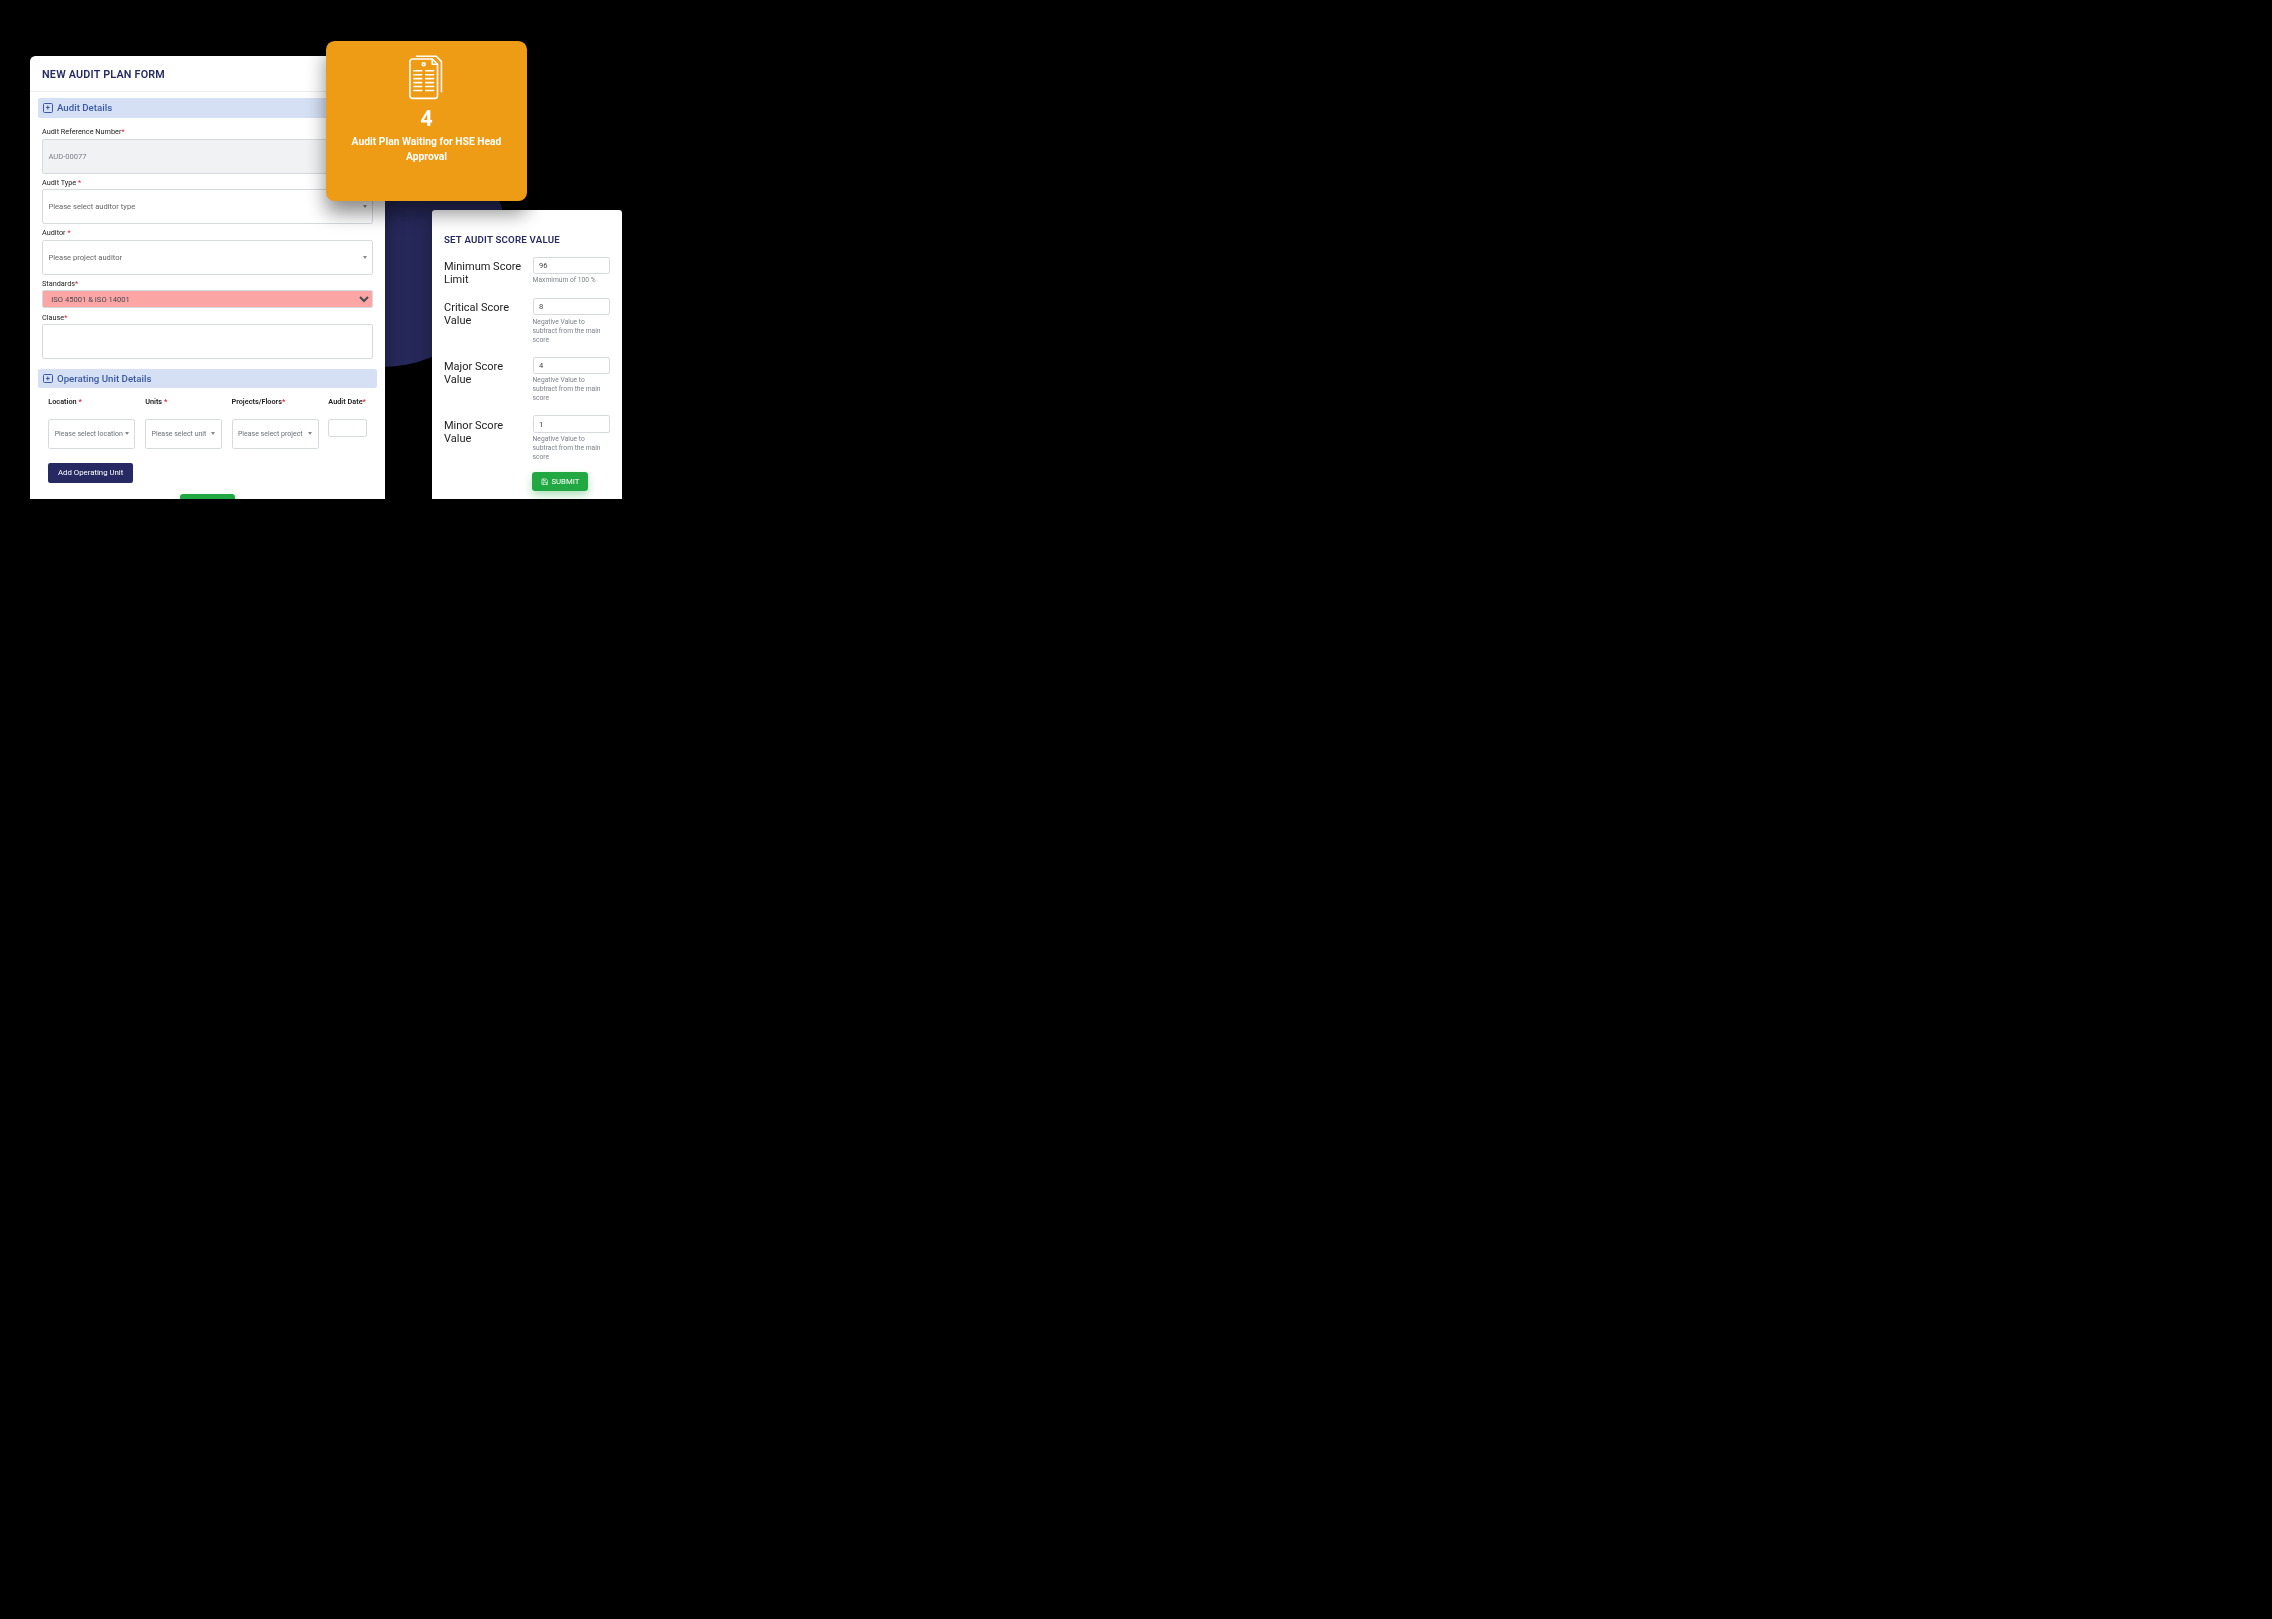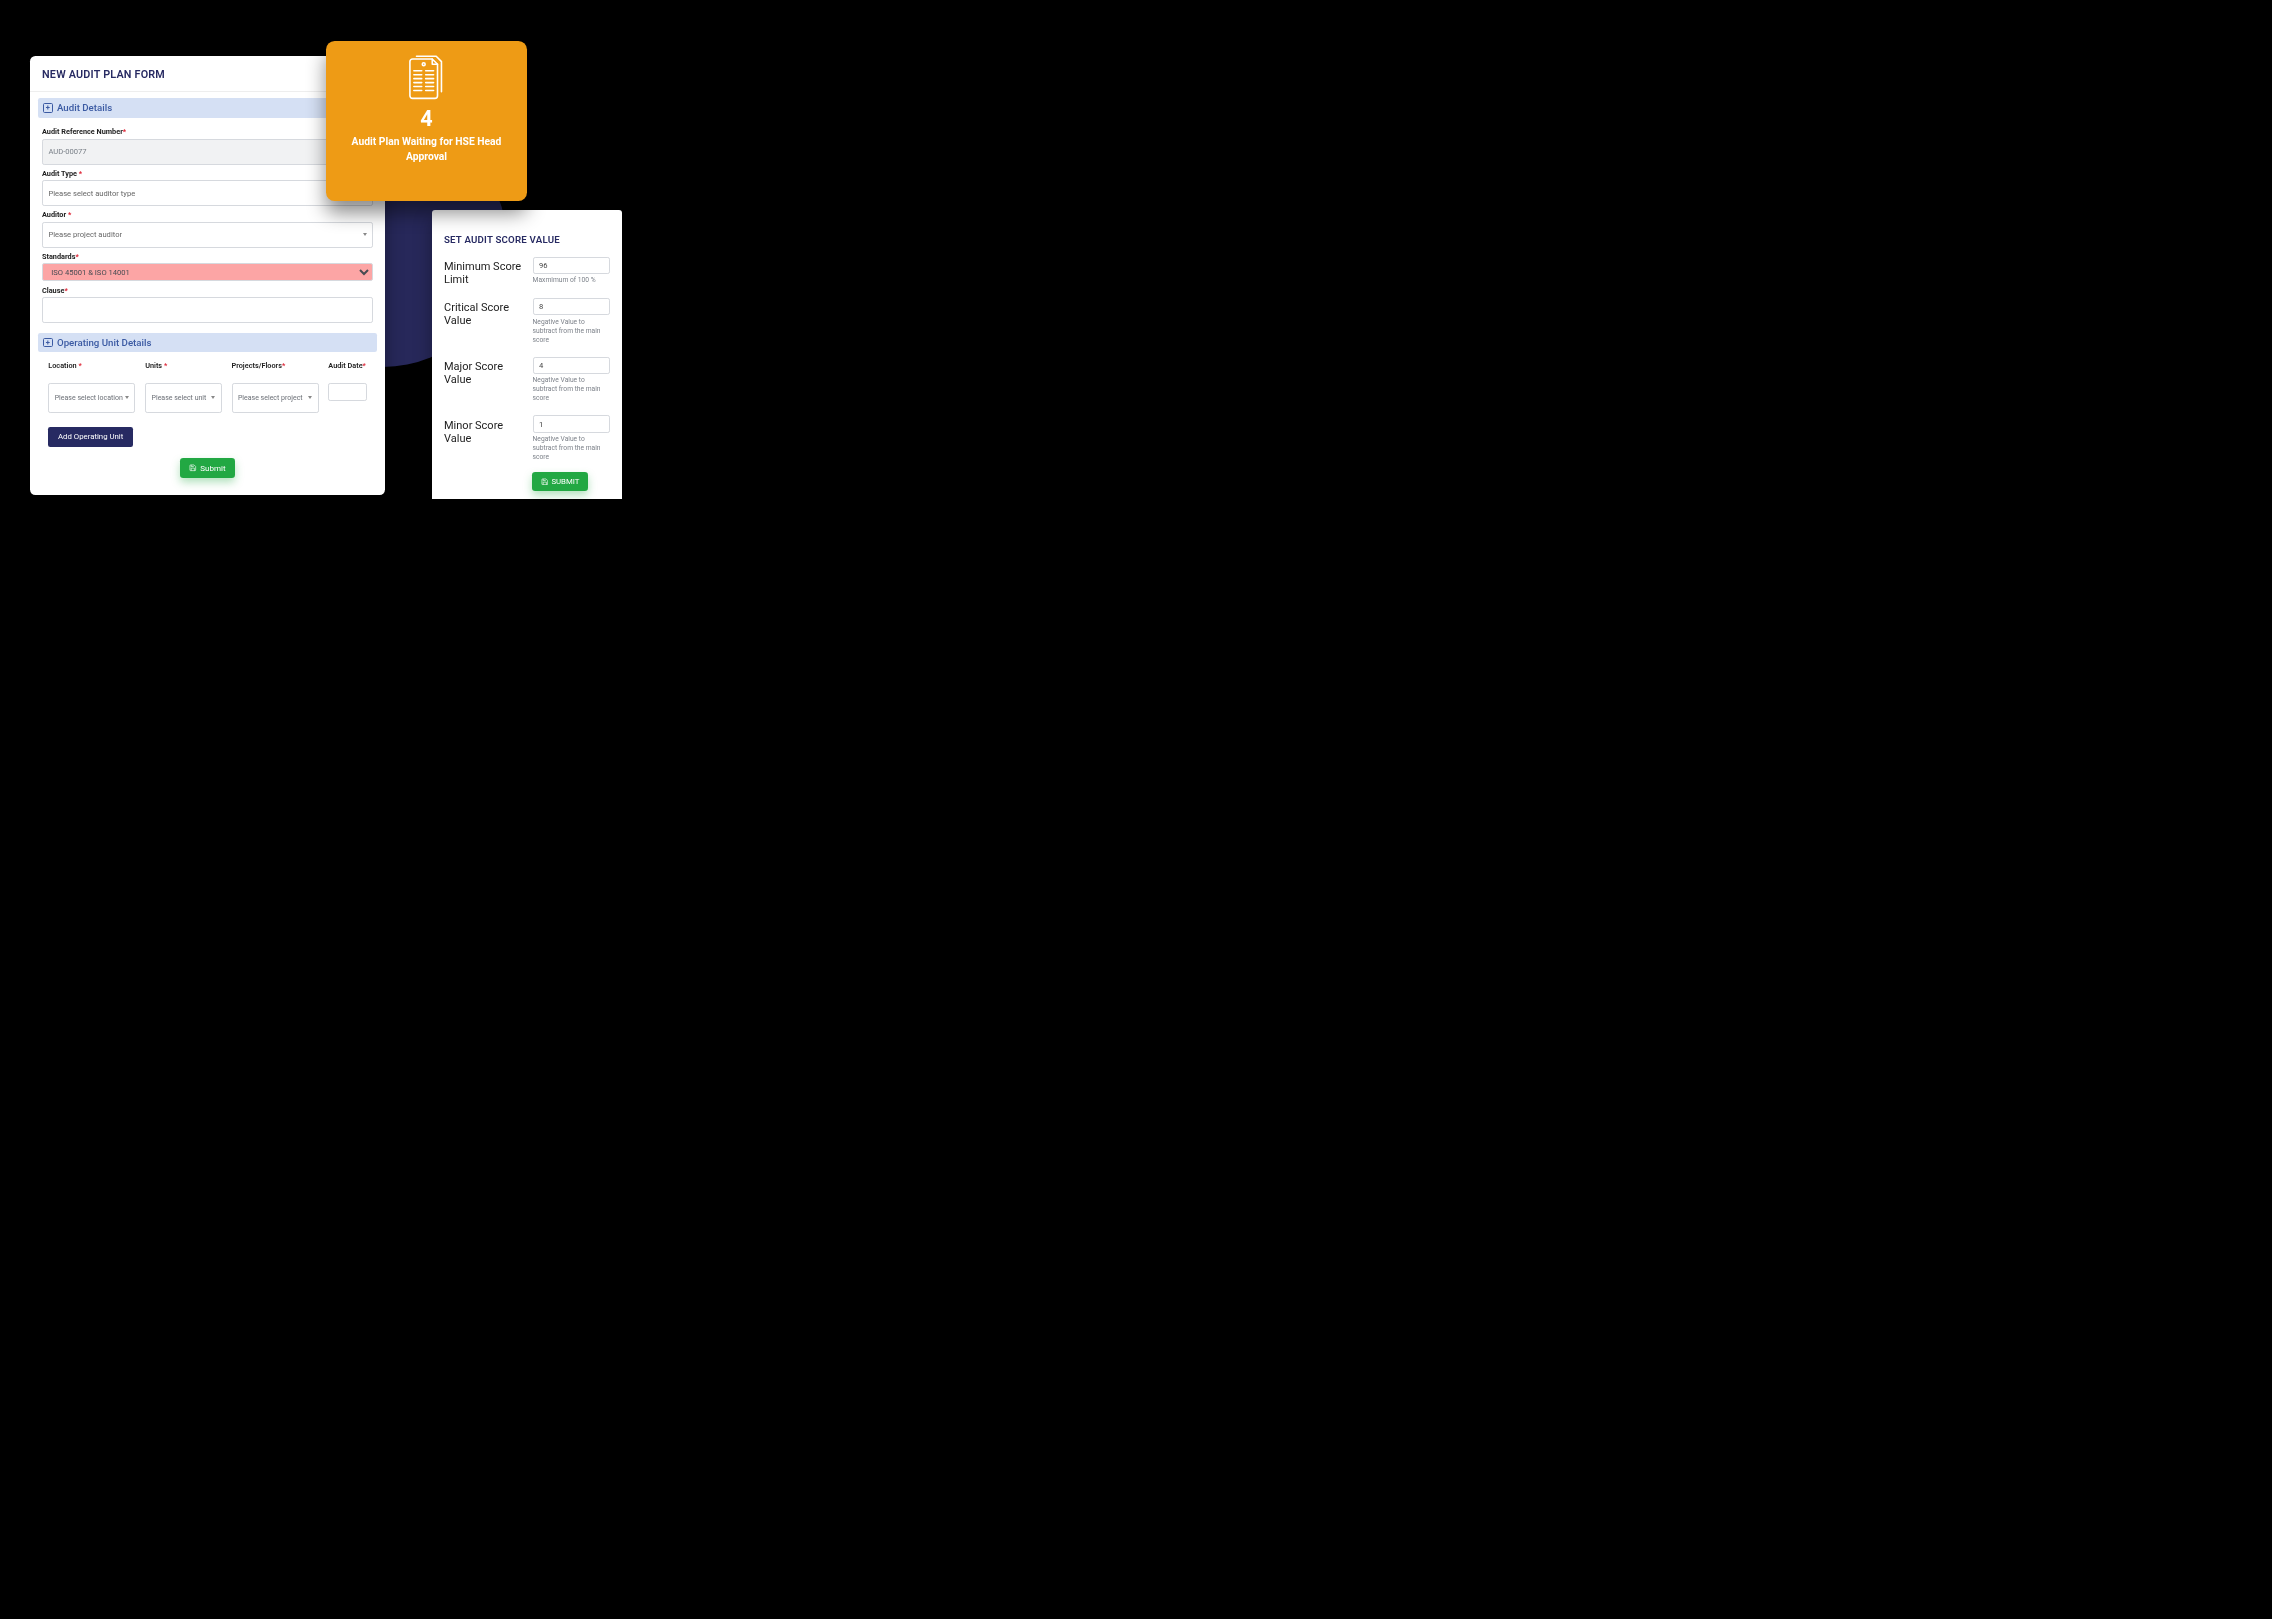--- a/index.html
+++ b/index.html
@@ -38,24 +38,24 @@
     display: flex; align-items: center; gap: 4.3px;
     color: #3b5aa3; font-size: 9.7px; font-weight: 500;
   }
   .section-bar .plus {
     display:inline-flex; align-items:center; justify-content:center;
     width:9.7px; height:9.7px; border:1.1px solid #3b5aa3; border-radius:1.6px;
     color:#3b5aa3; font-size:7.6px; font-weight:700; line-height:1;
   }
   .cl-body { padding: 5.4px 12px 0 12px; }
   .form-row { margin-top: 4.3px; }
-  .lbl { font-size: 7.3px; font-weight: 700; color: #222; }
+  .lbl { font-size: 7.3px; font-weight: 400; color: #222; }
   .req { color:#d23; }
   .input, .select, .small-select {
-    width: 100%; height: 26px;
+    width: 100%; height: 35px;
     border: 0.5px solid #d6d9de; border-radius: 2.2px;
     padding: 0 5.4px; font-size: 7.6px; color: #666; background: #fff;
     display:flex; align-items:center; justify-content:space-between;
   }
   .input.readonly { background:#f1f2f3; color:#7a8088; }
   .select .caret, .small-select .caret {
     width:0;height:0;border-left:2.7px solid transparent;border-right:2.7px solid transparent;border-top:3.2px solid #888;
   }
   .native-select {
     width:100%; height:18.3px; border:0.5px solid #d6d9de; border-radius:2.2px; background:#fca5a5;

